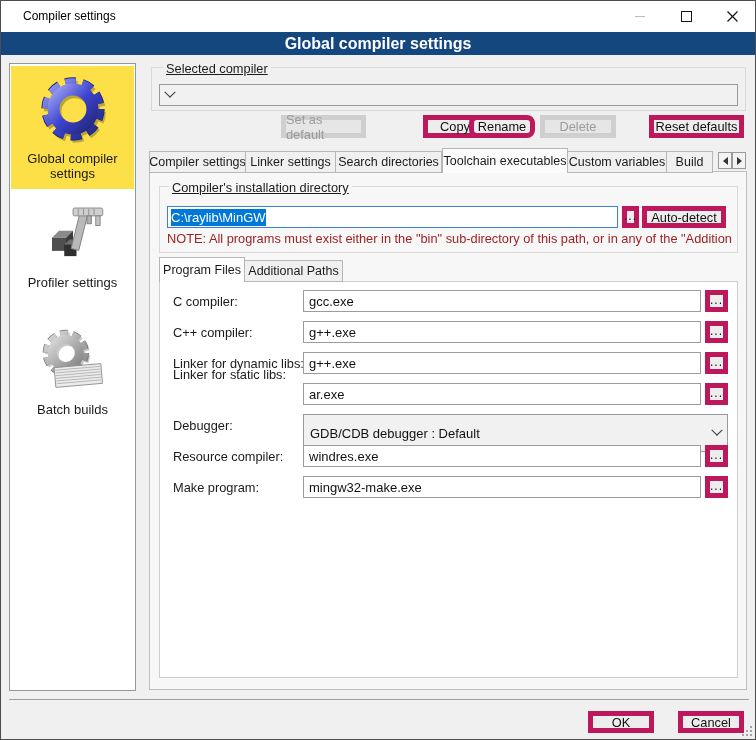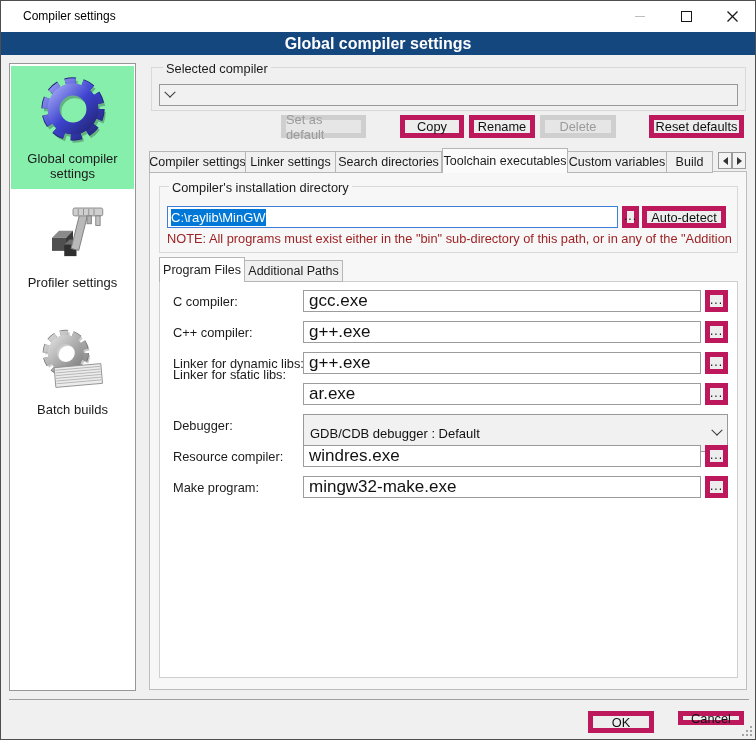--- a/index.html
+++ b/index.html
@@ -11,46 +11,46 @@
   .win-title{left:22px;top:8px;font-size:12px;color:#000;}
   .cap-btn{top:0;width:46px;height:31px;display:flex;align-items:center;justify-content:center;}
   .min-glyph{width:10px;height:1px;background:#bdbdbd;display:block;}
   .max-glyph{width:9px;height:9px;border:1px solid #161616;display:block;}
   
   .banner{left:0;top:31px;width:754px;height:23px;background:#15477f;display:flex;align-items:center;justify-content:center;}
   .banner span{color:#ffffff;font-weight:bold;font-size:16px;}
   
   .sidebar{left:8px;top:62px;width:127px;height:628px;background:#ffffff;border:1px solid #979797;box-sizing:border-box;}
   .side-item{width:123px;margin:0 auto;text-align:center;cursor:default;}
-  .side-item.sel{background:#86efac;}
+  .side-item.sel{background:#fde047;}
   .side-item .lbl{display:block;font-size:13px;color:#1a1a1a;line-height:15px;}
   
   .groupbox{border:1px solid #d9d9d9;box-sizing:border-box;}
-  .gb-label{font-size:12.8px;color:#1b1b1b;background:inherit;padding:0 3px;}
+  .gb-label{font-size:12.8px;color:#1b1b1b;background:inherit;padding:0 3px;text-decoration:underline;}
   
   .btn{background:#ededed;border:5px solid #be185d;box-sizing:border-box;font-size:12.8px;color:#111;display:flex;align-items:center;justify-content:center;cursor:default;}
   .btn.disabled{background:#e6e6e6;border-color:#cfcfcf;color:#9b9b9b;}
   .dots{font-size:12px;letter-spacing:1px;padding-bottom:3px;}
   
   .combo{background:#f1f1f1;border:1px solid #999;box-sizing:border-box;display:flex;align-items:center;font-size:13px;color:#111;padding:0 6px;}
   .combo .txt{flex:1;overflow:hidden;white-space:nowrap;}
   .chev{width:7px;height:7px;border-right:1.4px solid #3a3a3a;border-bottom:1.4px solid #3a3a3a;transform:rotate(45deg) translate(-2px,-2px);flex:0 0 auto;}
   
   .tabstrip{display:flex;align-items:flex-end;}
   .tab{height:22px;background:#f0f0f0;border:1px solid #b6b6b6;border-left-width:0;box-sizing:border-box;display:flex;align-items:center;justify-content:center;font-size:12.5px;color:#1b1b1b;white-space:nowrap;overflow:hidden;}
   .tab:first-child{border-left-width:1px;}
   .tab.active{height:25px;background:#fbfbfb;border-bottom:none;position:relative;z-index:3;border-left-width:1px;}
   .arrowbtn{width:14px;height:17px;background:#f3f3f3;border:1px solid #9a9a9a;box-sizing:border-box;display:flex;align-items:center;justify-content:center;}
   .tri-l{width:0;height:0;border-top:4px solid transparent;border-bottom:4px solid transparent;border-right:5px solid #333;}
   .tri-r{width:0;height:0;border-top:4px solid transparent;border-bottom:4px solid transparent;border-left:5px solid #333;}
   
   .page-outer{left:148px;top:170px;width:598px;height:519px;background:#f7f7f7;border:1px solid #bdbdbd;box-sizing:border-box;z-index:1;}
   .page-inner{left:158px;top:280px;width:579px;height:397px;background:#ffffff;border:1px solid #cfcfcf;box-sizing:border-box;z-index:2;}
   
-  .ftext{background:#fff;border:1px solid #9c9c9c;box-sizing:border-box;font-size:17px;color:#111;padding:0 5px;font-family:"Liberation Sans","DejaVu Sans",sans-serif;}
+  .ftext{background:#fff;border:1px solid #9c9c9c;box-sizing:border-box;font-size:13px;color:#111;padding:0 5px;font-family:"Liberation Sans","DejaVu Sans",sans-serif;}
   .flabel{font-size:12.8px;color:#1b1b1b;}
   .pathbox{background:#fff;border:1px solid #3d7edb;box-sizing:border-box;display:flex;align-items:center;padding:0 3px;overflow:hidden;}
   .pathbox .sel{background:#0078d7;color:#fff;font-size:13px;padding:1px 0;white-space:nowrap;}
   .note{color:#9e2224;font-size:12.8px;white-space:nowrap;overflow:hidden;}
   .hline{height:1px;background:#9f9f9f;}
   .grip{display:block;}
 </style>
 </head>
 <body>
 
@@ -149,24 +149,24 @@
 
   <div class="abs groupbox" style="left:150px;top:66px;width:595px;height:44px;"></div>
   <span class="abs gb-label" style="left:162px;top:60px;background:#f0f0f0;">Selected compiler</span>
   <div class="abs combo" style="left:158px;top:83px;width:579px;height:22px;">
     <span class="chev"></span>
   </div>
 
   <div class="abs btn disabled" style="left:280px;top:114px;width:85px;height:23px;">
       <span>Set as default</span>
     </div>
-  <div class="abs btn" style="left:399px;top:114px;width:64px;height:23px;">
+  <div class="abs btn" style="left:422px;top:114px;width:64px;height:23px;">
       <span>Copy</span>
     </div>
-  <div class="abs btn" style="left:468px;top:114px;width:66px;height:23px;">
+  <div class="abs btn" style="left:468px;top:114px;width:66px;height:23px;border-radius:8px;">
       <span>Rename</span>
     </div>
   <div class="abs btn disabled" style="left:539px;top:114px;width:76px;height:23px;">
       <span>Delete</span>
     </div>
   <div class="abs btn" style="left:648px;top:114px;width:95px;height:23px;">
       <span>Reset defaults</span>
     </div>
 
   <div class="abs tabstrip" style="left:148px;top:147px;width:568px;height:25px;overflow:hidden;z-index:3;">
@@ -261,21 +261,21 @@
   <span class="abs flabel" style="left:172px;top:479px;z-index:3;">Make program:</span>
   <input class="abs ftext" style="left: 302px; top: 475px; width: 398px; height: 22px; z-index: 3;" readonly="" value="mingw32-make.exe">
   <div class="abs btn dots" style="left:704px;top:475px;width:23px;height:22px;z-index:3;">
       <span>...</span>
     </div>
 
   <div class="abs hline" style="left:8px;top:698px;width:740px;"></div>
   <div class="abs btn" style="left:587px;top:710px;width:66px;height:22px;">
       <span>OK</span>
     </div>
-  <div class="abs btn" style="left:677px;top:710px;width:66px;height:14px;">
+  <div class="abs btn" style="left:677px;top:710px;width:66px;height:22px;">
       <span>Cancel</span>
     </div>
   <svg class="abs grip" style="left:740px;top:724px;" width="12" height="12" viewBox="0 0 12 12">
     <rect x="9" y="1" width="2" height="2" fill="#a3a3a3"></rect>
     <rect x="5" y="5" width="2" height="2" fill="#a3a3a3"></rect>
     <rect x="9" y="5" width="2" height="2" fill="#a3a3a3"></rect>
     <rect x="1" y="9" width="2" height="2" fill="#a3a3a3"></rect>
     <rect x="5" y="9" width="2" height="2" fill="#a3a3a3"></rect>
     <rect x="9" y="9" width="2" height="2" fill="#a3a3a3"></rect>
   </svg>

